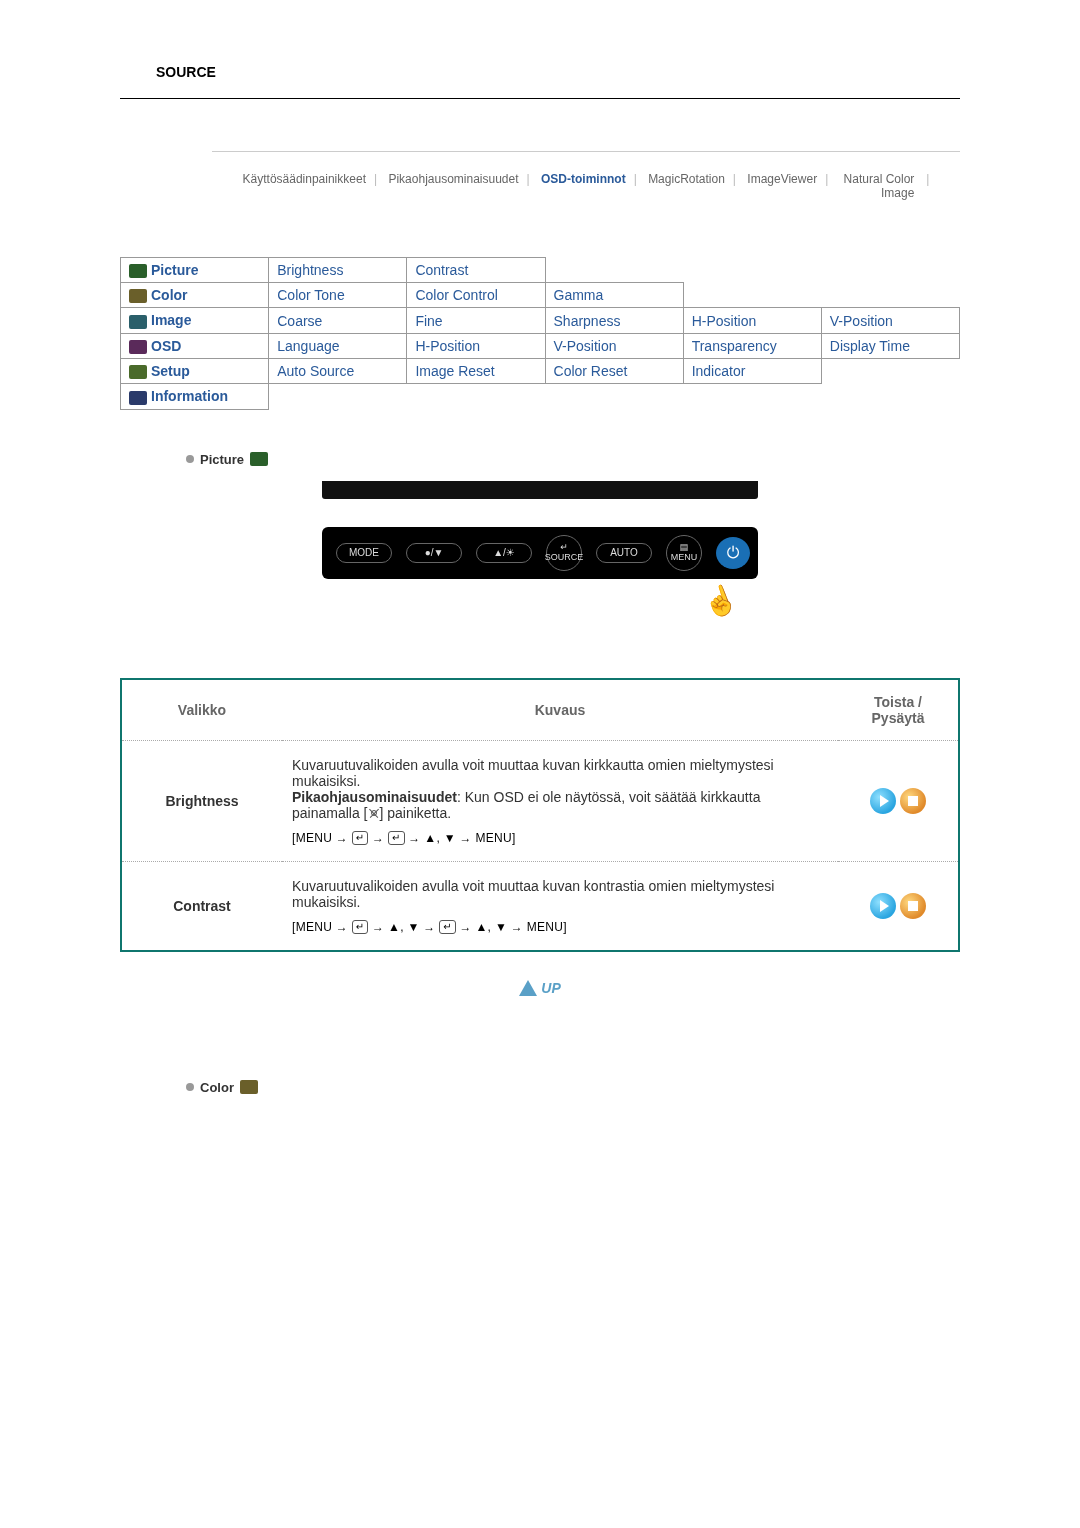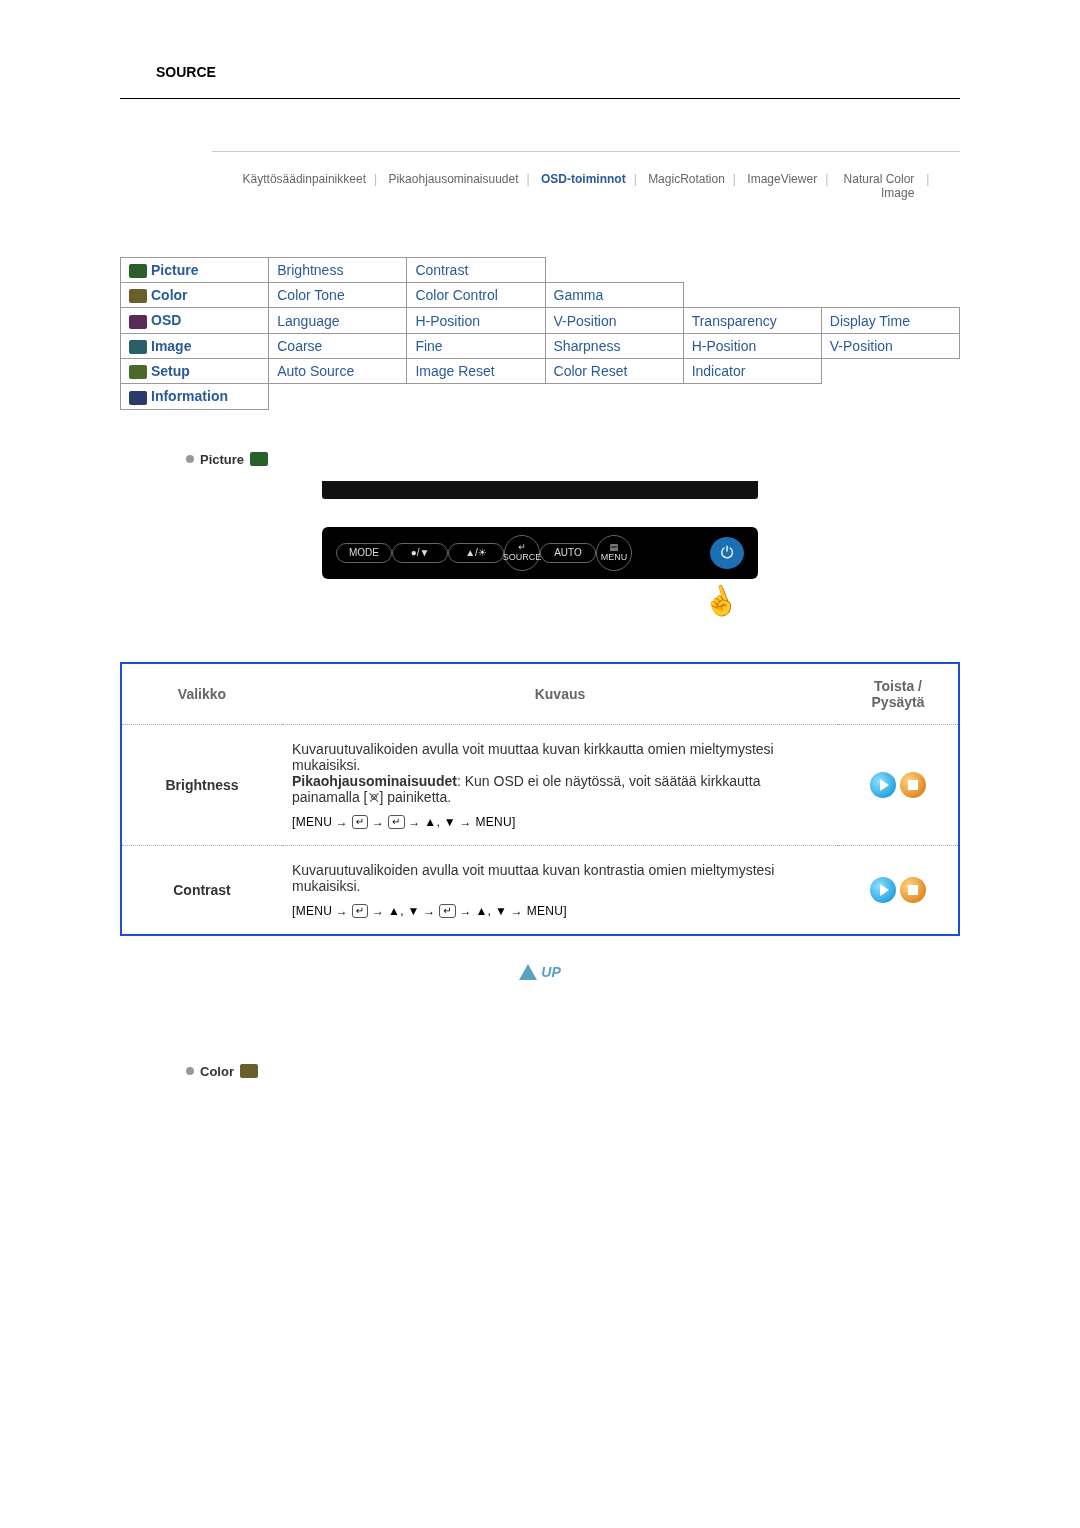--- a/index.html
+++ b/index.html
@@ -153,20 +153,21 @@
   }
   .btn-strip {
     margin-top: 28px;
     width: 436px;
     background: #000;
     border-radius: 6px;
     padding: 8px 14px;
     box-sizing: border-box;
     display: flex;
     align-items: center;
+    gap: 14px;
   }
   .mbtn {
     border: 1px solid #666;
     color: #ddd;
     font-size: 10px;
     border-radius: 14px;
     padding: 4px 10px;
     min-width: 34px;
     text-align: center;
     line-height: 1;
@@ -181,22 +182,22 @@
   .hand {
     margin-top: 6px;
     margin-left: 360px;
     font-size: 28px;
     color: #999;
     transform: rotate(-20deg);
   }
 
   
   .desc-table {
-    margin-top: 44px;
-    border: 2px solid #1d4ed8;
+    margin-top: 60px;
+    border: 2px solid #0f766e;
     width: 100%;
     border-collapse: collapse;
     font-size: 14px;
     color: #333;
   }
   .desc-table th {
     color: #666;
     font-weight: bold;
     padding: 14px 8px;
     font-size: 14px;
@@ -310,34 +311,34 @@
       </tr>
       <tr>
         <td class="cat"><span class="mt-icon color"></span><span>Color</span></td>
         <td><span>Color Tone</span></td>
         <td><span>Color Control</span></td>
         <td style="width:120px;"><span>Gamma</span></td>
         <td style="border:none;"></td>
             <td style="border:none;"></td>
       </tr>
       <tr>
+        <td class="cat"><span class="mt-icon image"></span><span>Image</span></td>
+        <td><span>Coarse</span></td>
+        <td><span>Fine</span></td>
+        <td><span>Sharpness</span></td>
+        <td style="width:120px;"><span>H-Position</span></td>
+        <td style="width:120px;"><span>V-Position</span></td>
+      </tr>
+      <tr>
         <td class="cat"><span class="mt-icon osd"></span><span>OSD</span></td>
         <td><span>Language</span></td>
         <td><span>H-Position</span></td>
         <td><span>V-Position</span></td>
         <td><span>Transparency</span></td>
         <td><span>Display Time</span></td>
-      </tr>
-      <tr>
-        <td class="cat"><span class="mt-icon image"></span><span>Image</span></td>
-        <td><span>Coarse</span></td>
-        <td><span>Fine</span></td>
-        <td><span>Sharpness</span></td>
-        <td style="width:120px;"><span>H-Position</span></td>
-        <td style="width:120px;"><span>V-Position</span></td>
       </tr>
       <tr>
         <td class="cat"><span class="mt-icon setup"></span><span>Setup</span></td>
         <td><span>Auto Source</span></td>
         <td><span>Image Reset</span></td>
         <td><span>Color Reset</span></td>
         <td><span>Indicator</span></td>
         <td style="border:none;"></td>
       </tr>
       <tr>

